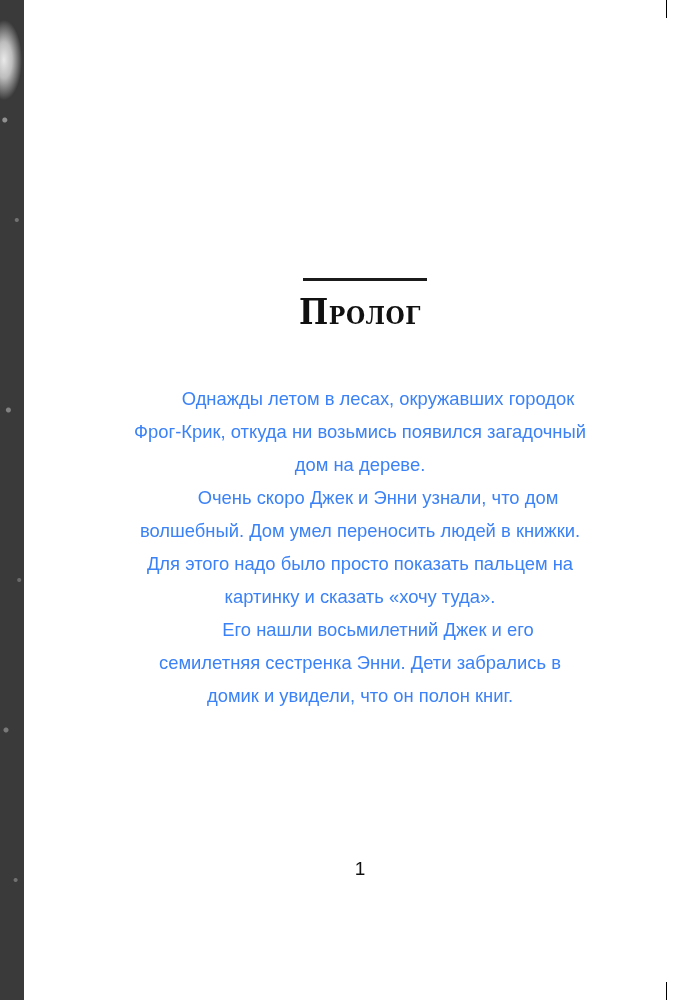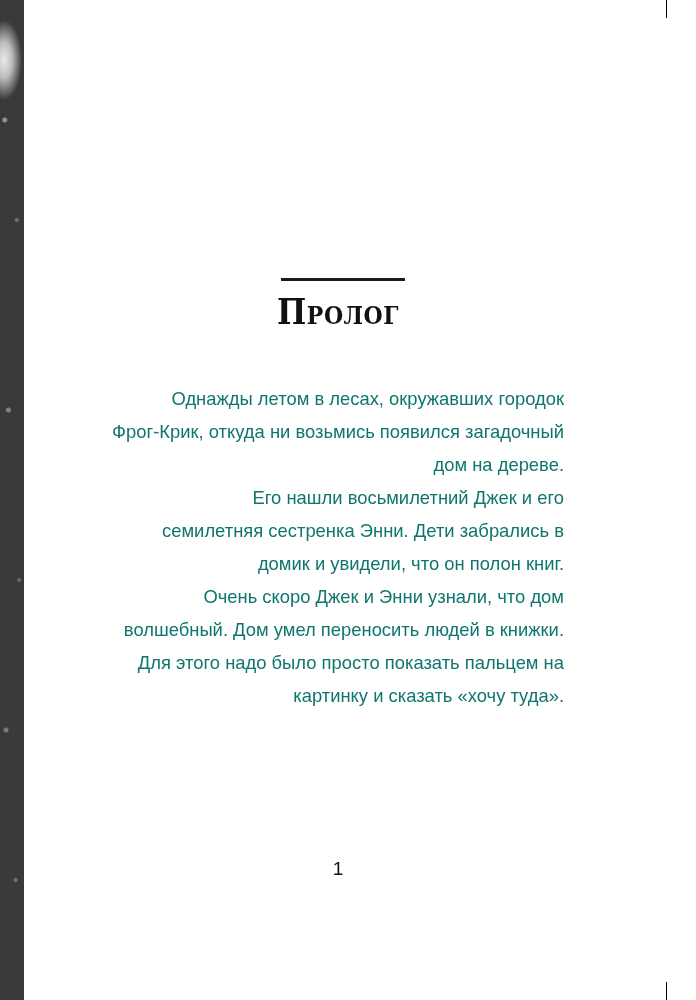--- a/index.html
+++ b/index.html
@@ -66,21 +66,21 @@
   .crop-mark {
     position: absolute;
     background: #000000;
   }
   .crop-tr-v { right: 29px; top: 0; width: 1px; height: 18px; }
   .crop-br-v { right: 29px; bottom: 0; width: 1px; height: 18px; }
 
   
   .content {
     position: absolute;
-    left: 112px;
+    left: 134px;
     top: 0;
     width: 452px;
     height: 724px;
   }
 
   .chapter-rule {
     position: absolute;
     left: 169px;
     top: 278px;
     width: 124px;
@@ -105,22 +105,22 @@
   }
 
   .body-text {
     position: absolute;
     left: 0;
     top: 382px;
     width: 452px;
     font-family: "Liberation Sans", sans-serif;
     font-size: 18.4px;
     line-height: 33px;
-    color: #0f766e;
-    text-align: right;
+    color: #3b82f6;
+    text-align: center;
   }
   .body-text p {
     margin: 0;
     text-indent: 36px;
   }
 
   .folio {
     position: absolute;
     left: 0;
     top: 858px;
@@ -145,20 +145,20 @@
   <div class="crop-mark crop-br-v"></div>
 
   <div class="content">
 
     <div class="chapter-rule"></div>
 
     <div class="chapter-title">Пролог</div>
 
     <div class="body-text">
       <p>Однажды летом в лесах, окружавших городок Фрог-Крик, откуда ни возьмись появился загадочный дом на дереве.</p>
+      <p>Очень скоро Джек и Энни узнали, что дом волшебный. Дом умел переносить людей в книжки. Для этого надо было просто показать пальцем на картинку и сказать «хочу туда».</p>
       <p>Его нашли восьмилетний Джек и его семилетняя сестренка Энни. Дети забрались в домик и увидели, что он полон книг.</p>
-      <p>Очень скоро Джек и Энни узнали, что дом волшебный. Дом умел переносить людей в книжки. Для этого надо было просто показать пальцем на картинку и сказать «хочу туда».</p>
     </div>
 
     <div class="folio">1</div>
 
   </div>
 </div>
 
 </body></html>

